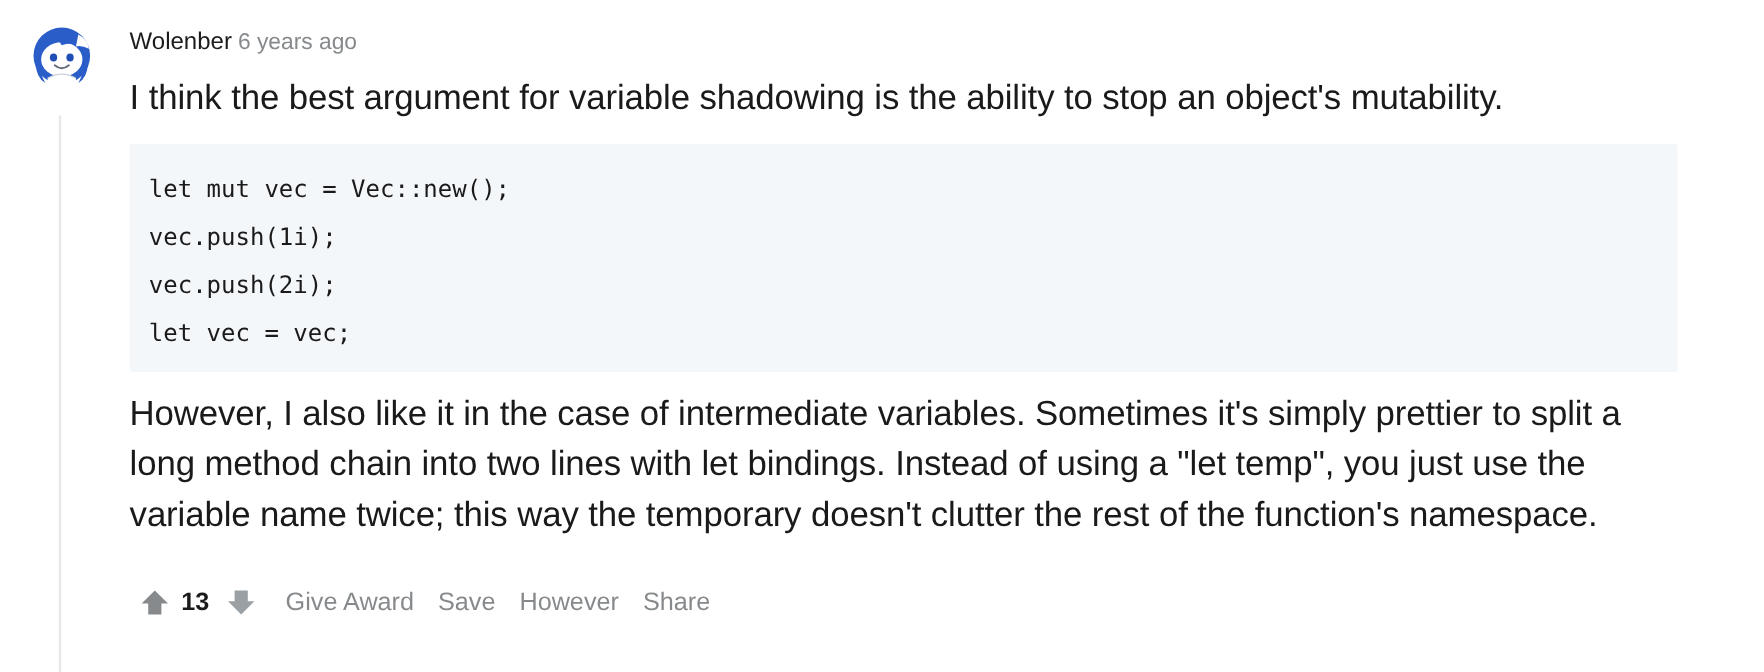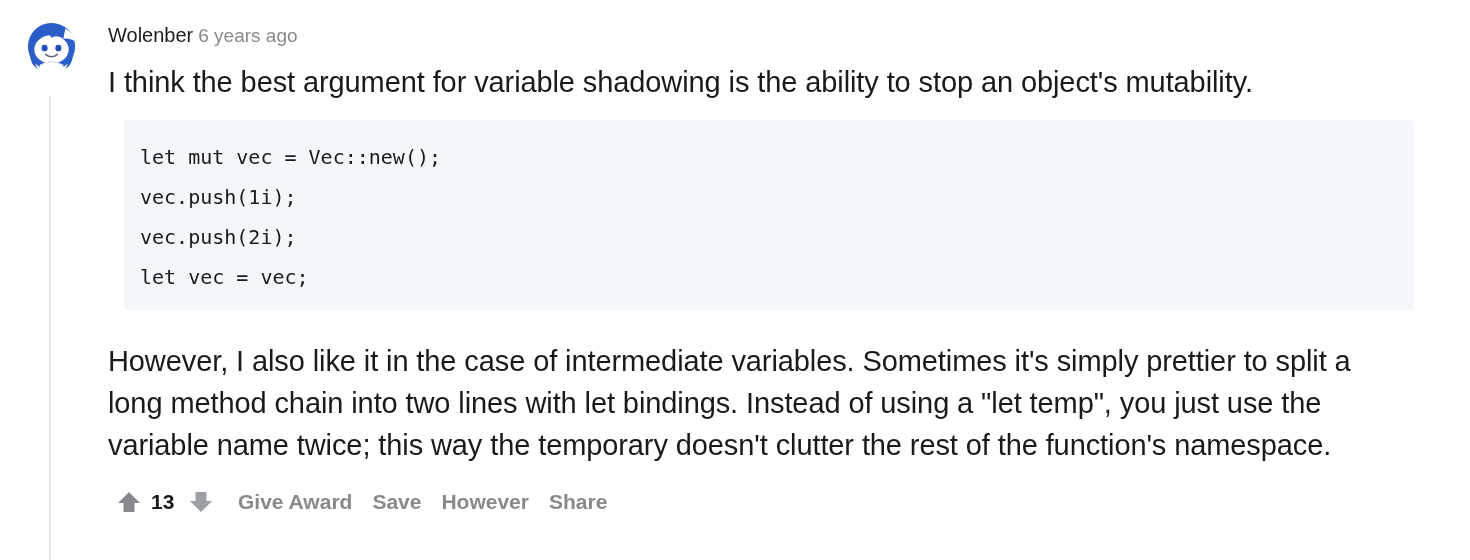--- a/index.html
+++ b/index.html
@@ -74,26 +74,26 @@
 
   .para {
     position: absolute;
     left: 0;
     color: #1a1a1b;
     font-size: 29px;
     line-height: 42px;
     letter-spacing: -0.1px;
   }
   .para-1 { top: 61px; width: 1300px; }
-  .para-2 { top: 340px; width: 1296px; }
+  .para-2 { top: 324px; width: 1296px; }
 
   
   .codeblock {
     position: absolute;
-    left: 16px;
+    left: 0;
     top: 120px;
     width: 1290px;
     height: 190px;
     background: #f4f7f9;
     border-radius: 2px;
     padding: 17px 0 0 16px;
     box-sizing: border-box;
     overflow: hidden;
   }
   .codeblock pre {
@@ -127,21 +127,21 @@
     font-size: 21px;
     font-weight: bold;
     color: #1a1a1b;
     margin: 0 5px;
     min-width: 28px;
     text-align: left;
     line-height: 34px;
   }
   .action-link {
     font-size: 21px;
-    font-weight: bold;
+    font-weight: normal;
     color: #878a8c;
     margin-left: 20px;
     cursor: pointer;
     line-height: 34px;
     white-space: nowrap;
   }
   .action-link:first-of-type { margin-left: 22px; }
 </style>
 </head>
 <body>

